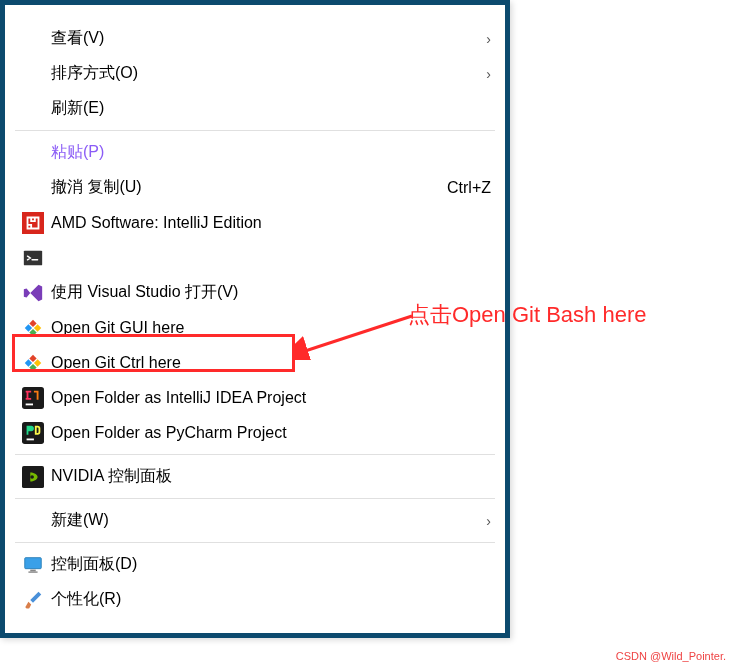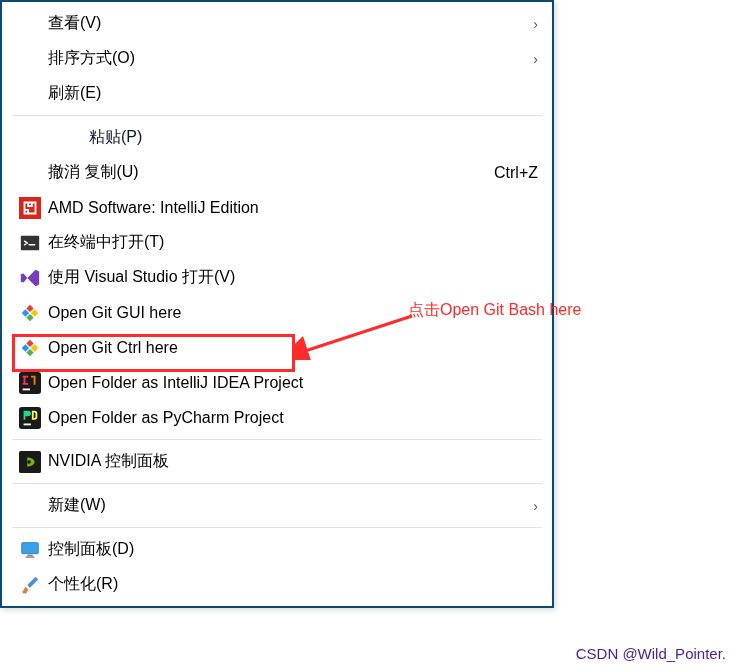--- a/index.html
+++ b/index.html
@@ -7,35 +7,35 @@
     margin: 0;
     font-family: "Microsoft YaHei", "Segoe UI", sans-serif;
     font-size: 16px;
     background: #fff;
     width: 736px;
     height: 670px;
     position: relative;
     overflow: hidden;
   }
   .menu {
-    width: 554px;
+    width: 510px;
     background: #fff;
-    border: 2px solid #0c4a6e;
+    border: 5px solid #0c4a6e;
     box-shadow: 2px 2px 6px rgba(0,0,0,0.15);
-    padding: 4px 0;
+    padding: 16px 0;
   }
   .item {
     display: flex;
     align-items: center;
     height: 35px;
     padding: 0 14px 0 10px;
     cursor: default;
     color: #000;
   }
-  .item.disabled { color: #0f172a; margin-left: 41px; }
+  .item.disabled { color: #8b5cf6; }
   .icon-slot {
     width: 36px;
     display: flex;
     align-items: center;
     justify-content: center;
     flex-shrink: 0;
   }
   .label { flex: 1; white-space: nowrap; }
   .shortcut { color: #000; margin-left: 24px; }
   .submenu-arrow { color: #555; font-size: 14px; margin-left: 10px; }
@@ -45,34 +45,34 @@
     margin: 4px 10px;
   }
   .highlight-box {
     position: absolute;
     border: 3px solid #ff2a2a;
     pointer-events: none;
   }
   .annotation {
     position: absolute;
     color: #ff2a2a;
-    font-size: 16px;
+    font-size: 22px;
     font-weight: 400;
     white-space: nowrap;
   }
   .arrow-svg {
     position: absolute;
     pointer-events: none;
   }
   .watermark {
     position: absolute;
     right: 10px;
     bottom: 8px;
-    color: #4c1d95;
-    font-size: 15px;
+    color: #ef4444;
+    font-size: 11px;
     font-family: Arial, sans-serif;
   }
   
   .ic { width: 22px; height: 22px; display:block; }
 </style>
 </head>
 <body>
 
 <div class="menu">
 
@@ -117,21 +117,20 @@
     <span class="label">AMD Software: IntelliJ Edition</span>
   </div>
 
   <div class="item">
     <span class="icon-slot">
       <svg class="ic" viewBox="0 0 24 24">
           <rect x="2" y="4" width="20" height="16" rx="1" fill="#333"></rect>
           <path d="M6 10l3 2-3 2M11 14h6" stroke="#fff" stroke-width="1.6" fill="none" stroke-linecap="round"></path>
         </svg>
     </span>
-    <span class="label">在终端中打开(T)</span>
   </div>
 
   <div class="item">
     <span class="icon-slot">
       <svg class="ic" viewBox="0 0 24 24">
           <path d="M18 3l4 2v14l-4 2-9-9 9-9zM2 8l3-1 4 5-4 5-3-1V8z" fill="#7a3db8"></path>
         </svg>
     </span>
     <span class="label">使用 Visual Studio 打开(V)</span>
   </div>

